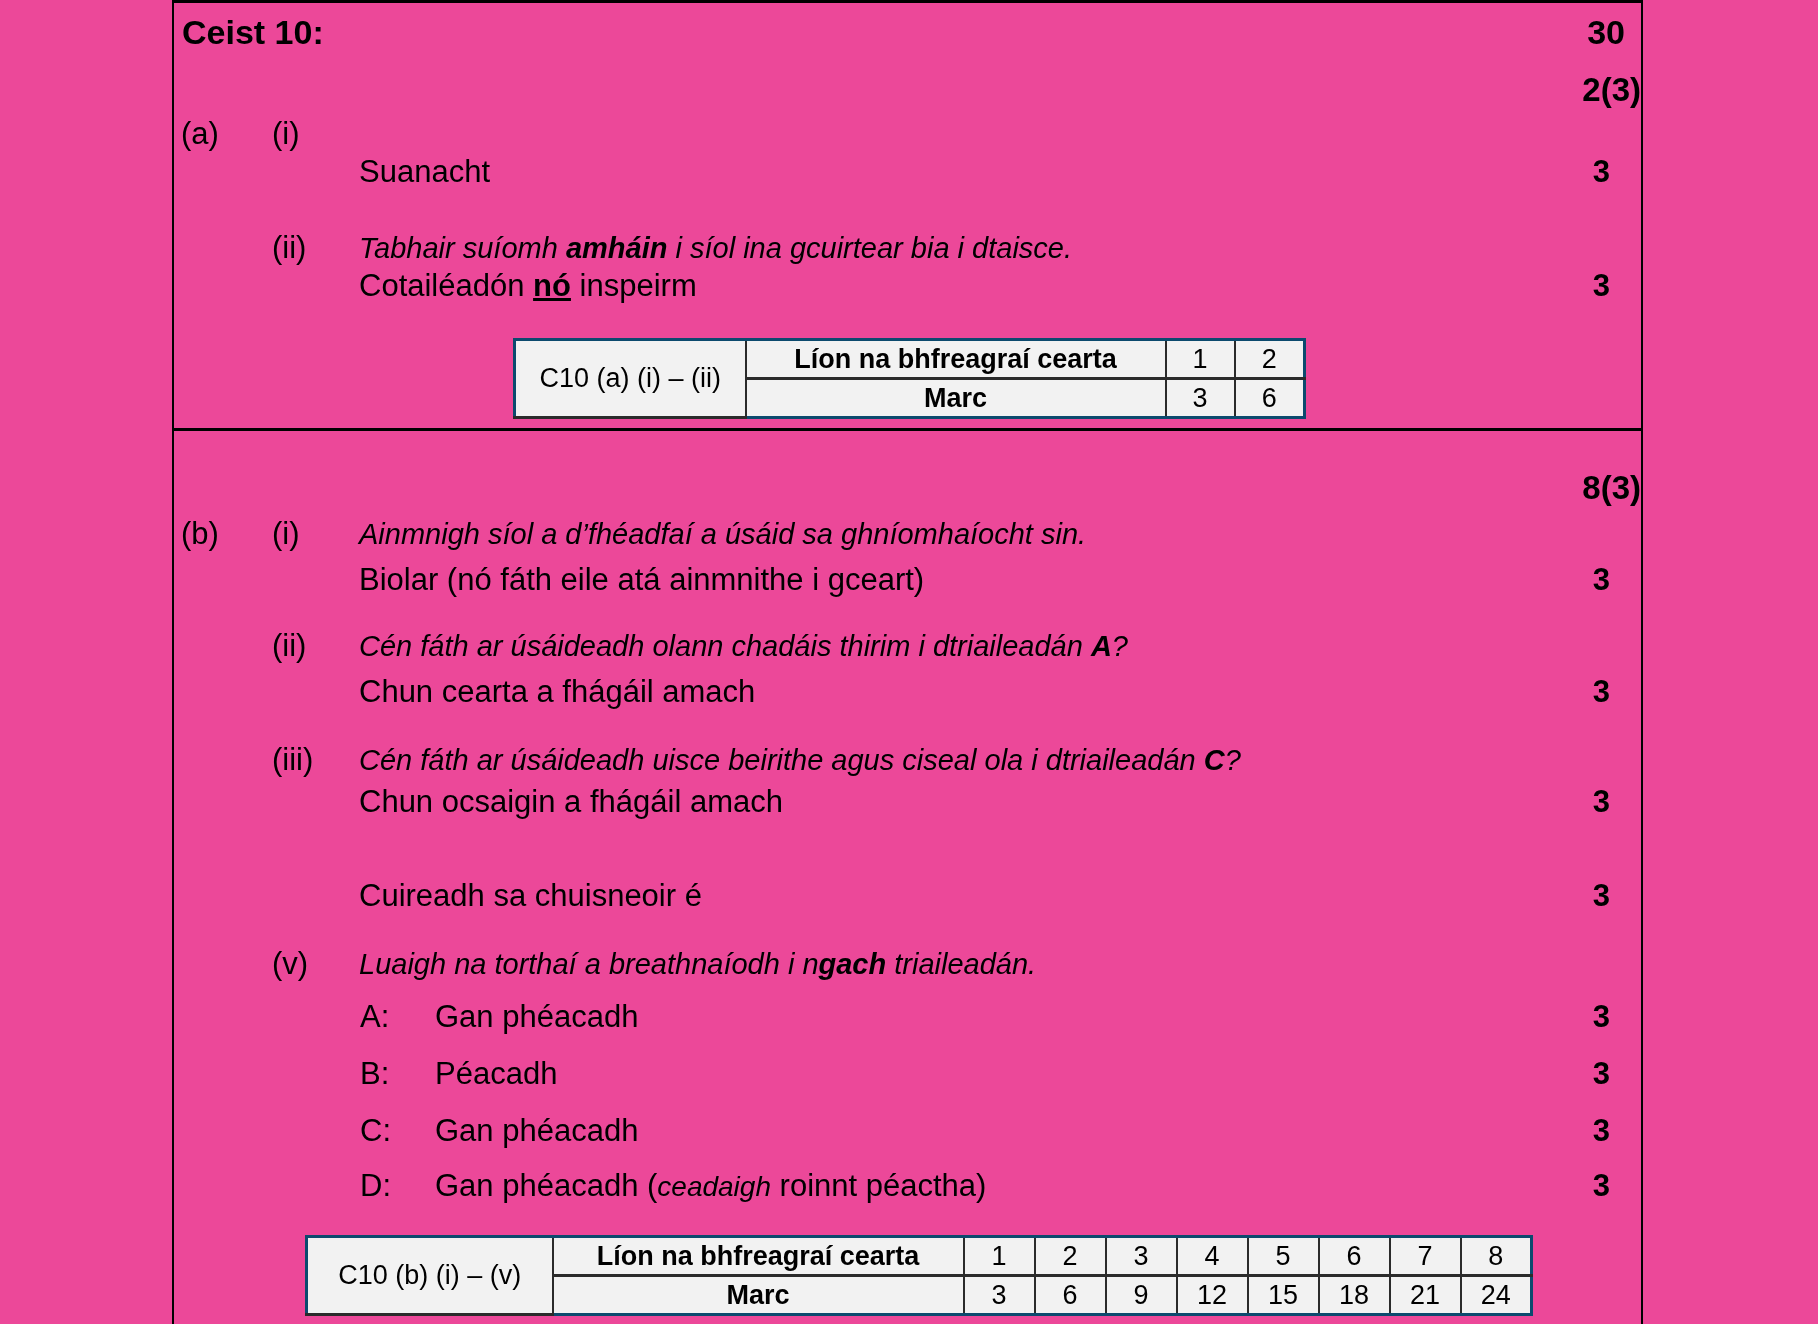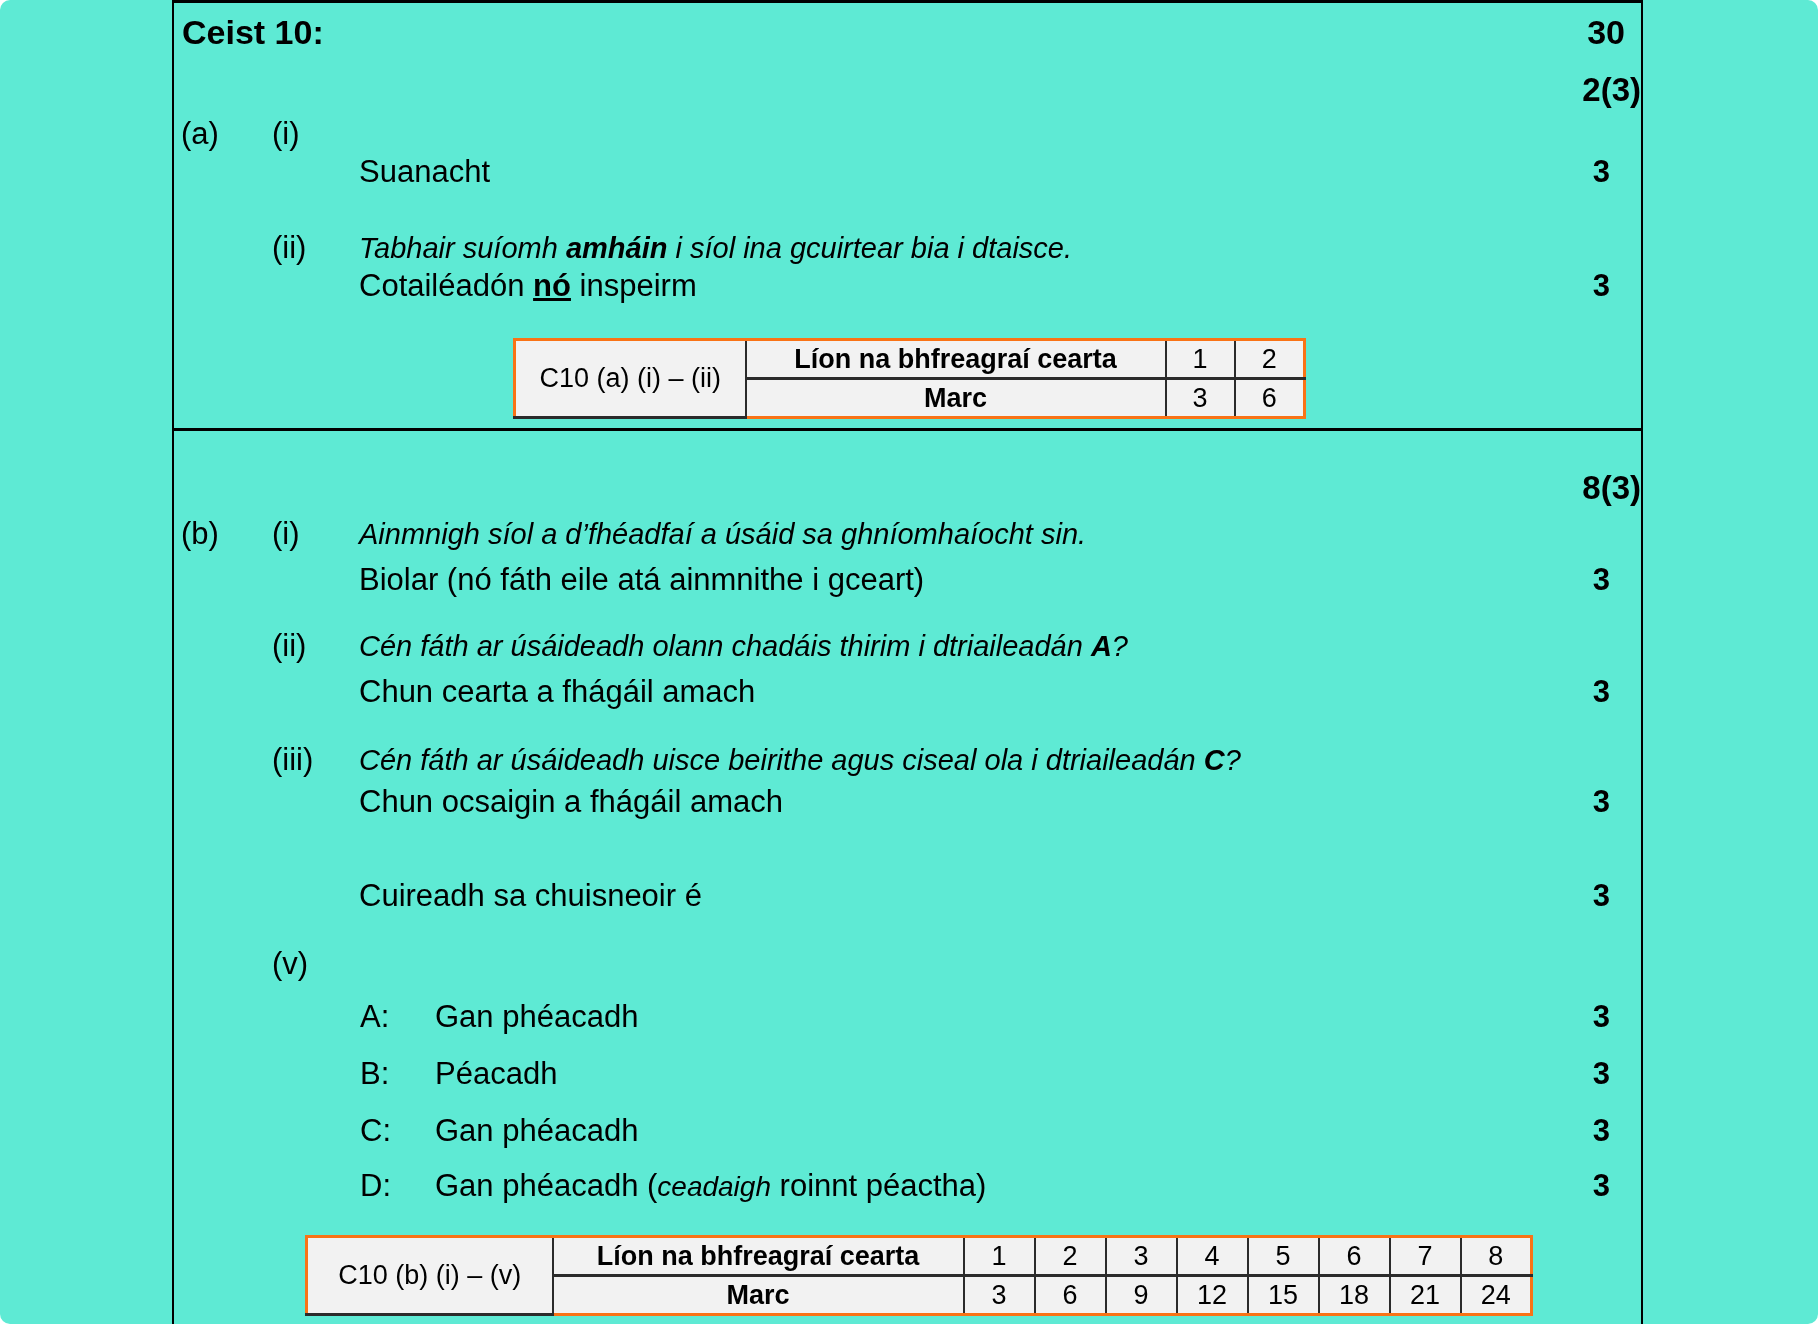--- a/index.html
+++ b/index.html
@@ -1,23 +1,22 @@
 <!DOCTYPE html>
 <html><head>
 <meta charset="utf-8">
 <style>
   html,body{margin:0;padding:0;background:#fff;}
   .page{
     position:relative;
     width:1818px;height:1324px;
-    background:#5eead4;
+    background:#ec4899;
     font-family:"Liberation Sans", sans-serif;
     color:#000;
     overflow:hidden;
-    border-radius:10px;
   }
   .doc-box{
     position:absolute;
     left:172px;top:0;
     width:1471px;height:1324px;
     border-left:2px solid #000;
     border-right:2px solid #000;
     border-top:3px solid #000;
     box-sizing:border-box;
   }
@@ -48,21 +47,21 @@
     text-align:center;
     vertical-align:middle;
     font-size:27px;
     height:36px;
     padding:0;
     overflow:hidden;
   }
   table.mtable td.hdr{font-weight:bold;}
   table.mtable td.rowlabel{font-weight:normal;}
   table.mtable tr.toprow td{border-bottom:3px solid #2b2b2b;}
-  table.mtable{border:3px solid #f97316;}
+  table.mtable{border:3px solid #0c4a6e;}
 </style>
 </head>
 <body>
 
 <div class="page">
   <div class="doc-box">
 
     <div class="title">Ceist 10:</div>
     <div class="total">30</div>
 
@@ -140,20 +139,21 @@
       <span class="mark">3</span>
     </div>
 
     <div class="line" style="top:872px">
       <span class="c-text ans">Cuireadh sa chuisneoir é</span>
       <span class="mark">3</span>
     </div>
 
     <div class="line" style="top:940px">
       <span class="c-num">(v)</span>
+      <span class="c-text q"><span>Luaigh na torthaí a breathnaíodh i n</span><b>gach</b><span> triaileadán.</span></span>
     </div>
 
     <div class="line" style="top:993px">
       <span class="c-letter">A:</span>
       <span class="c-ltext ans"><span>Gan phéacadh</span><span class="it"></span><span></span></span>
       <span class="mark">3</span>
     </div>
     <div class="line" style="top:1050px">
       <span class="c-letter">B:</span>
       <span class="c-ltext ans"><span>Péacadh</span><span class="it"></span><span></span></span>

